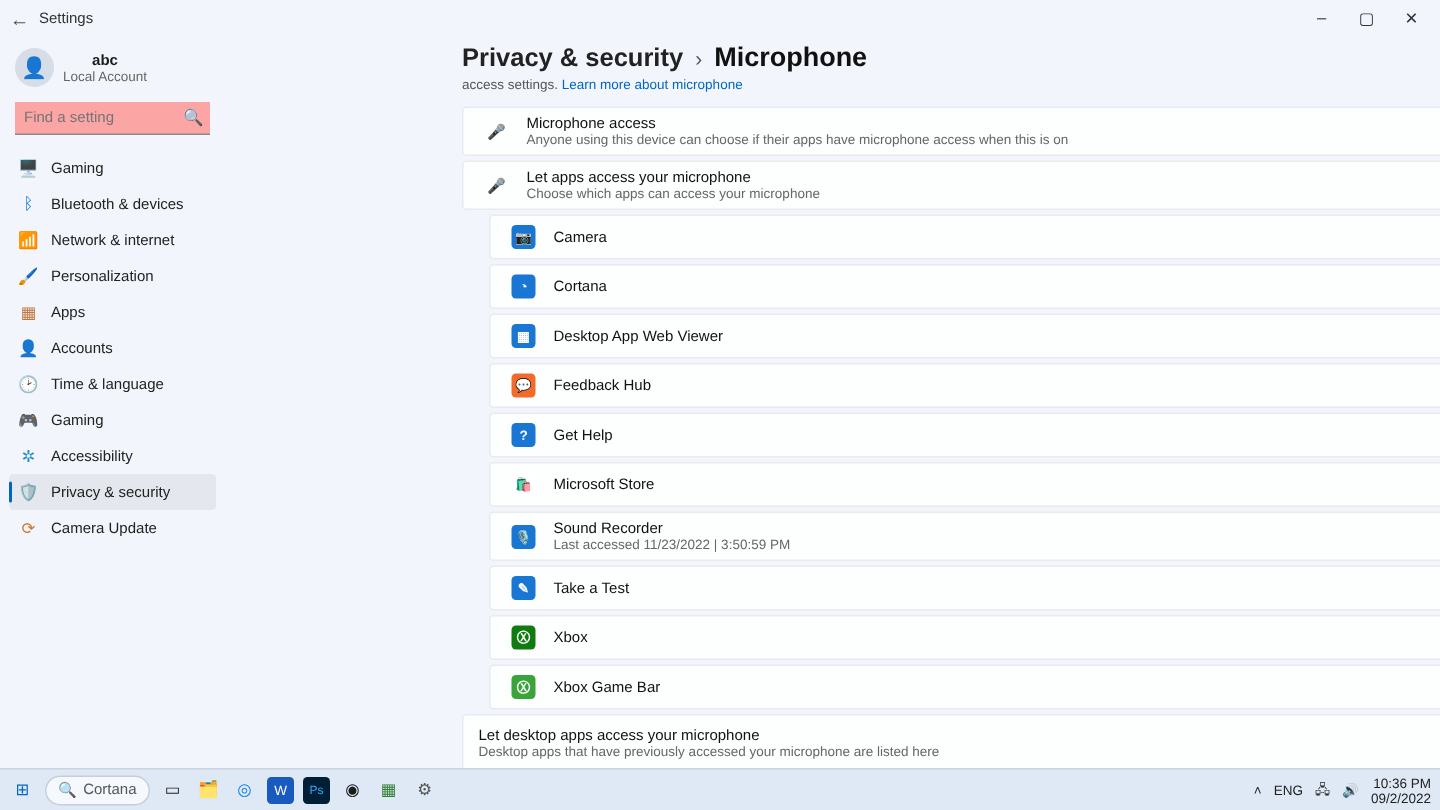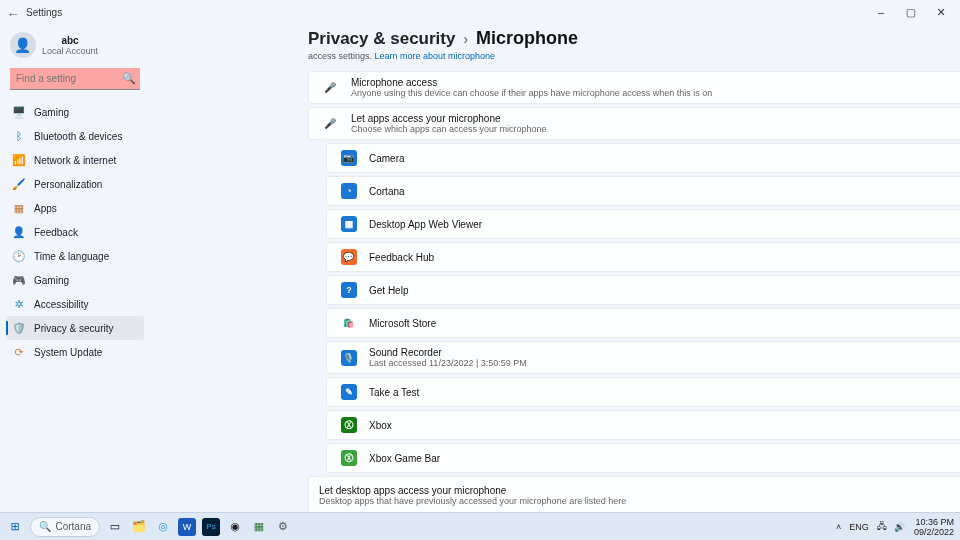--- a/index.html
+++ b/index.html
@@ -101,41 +101,41 @@
         <li>
           <span class="nicon" style="color:#8e5fa2">🖌️</span>
           <span>Personalization</span>
         </li>
         <li>
           <span class="nicon" style="color:#c2763a">▦</span>
           <span>Apps</span>
         </li>
         <li>
           <span class="nicon" style="color:#2a91c4">👤</span>
-          <span>Feedback</span>
+          <span>Accounts</span>
         </li>
         <li>
           <span class="nicon" style="color:#d07a2f">🕑</span>
           <span>Time &amp; language</span>
         </li>
         <li>
           <span class="nicon" style="color:#6aa84f">🎮</span>
           <span>Gaming</span>
         </li>
         <li>
           <span class="nicon" style="color:#2a91c4">✲</span>
           <span>Accessibility</span>
         </li>
         <li class="selected">
           <span class="nicon" style="color:#4a6fa1">🛡️</span>
           <span>Privacy &amp; security</span>
         </li>
         <li>
           <span class="nicon" style="color:#d07a2f">⟳</span>
-          <span>System Update</span>
+          <span>Camera Update</span>
         </li>
       </ul>
   </div>
 
   <div class="content">
     <div class="crumbs">
       <span class="crumb-parent">Privacy &amp; security</span>
       <span class="crumb-sep">›</span>
       <span class="crumb-current">Microphone</span>
     </div>

